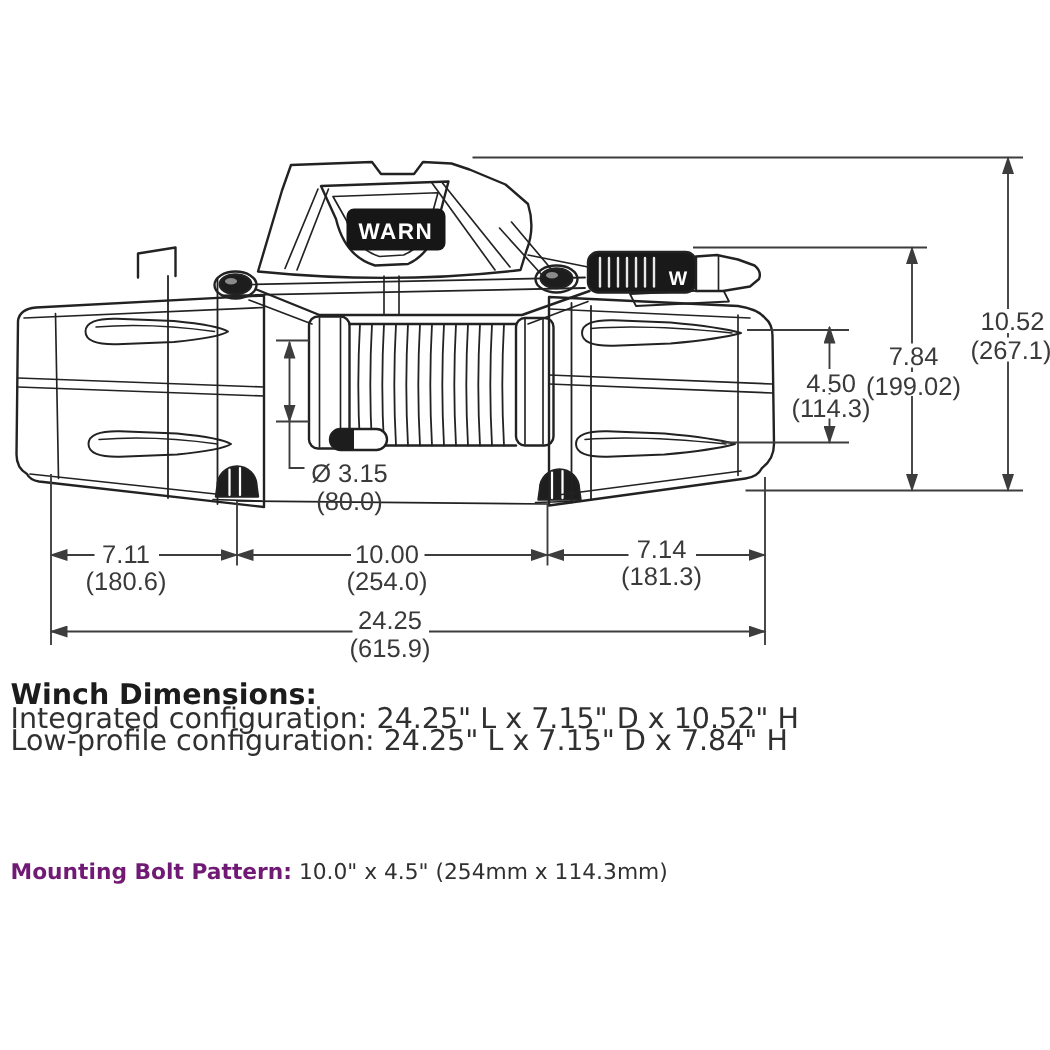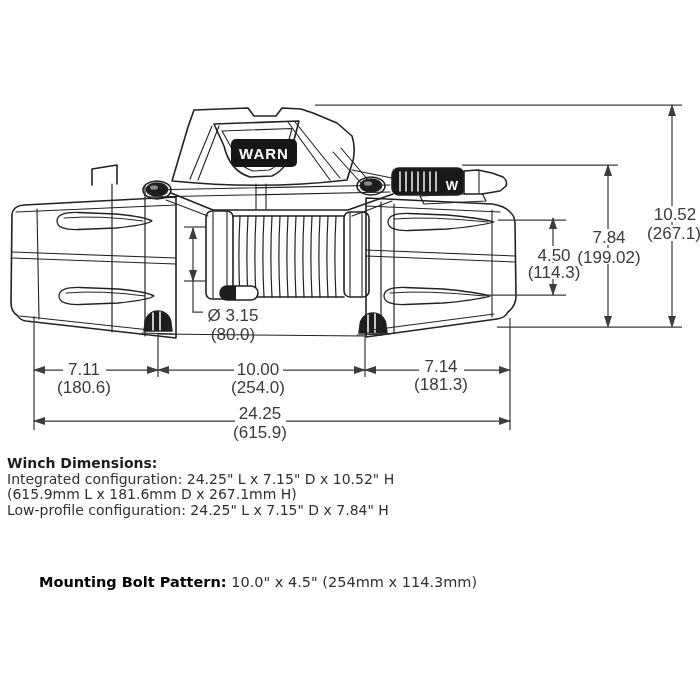--- a/index.html
+++ b/index.html
@@ -4,25 +4,25 @@
 <style>
   html,body{margin:0;padding:0;background:#fff;}
   body{width:700px;height:700px;position:relative;overflow:hidden;
        font-family:"DejaVu Sans", sans-serif;}
   .stage{position:absolute;left:0;top:0;width:700px;height:700px;background:#fff;}
   svg text{font-family:"Liberation Sans", sans-serif;}
   .dim-txt{font-size:17px;fill:#3a3a3a;}
   .logo-txt{font-size:15px;font-weight:bold;fill:#fff;letter-spacing:1px;}
   .knob-w{font-size:13px;font-weight:bold;fill:#fff;}
   .notes{position:absolute;left:7px;top:456px;width:640px;
-         font-size:14px;line-height:15.5px;color:#303030;}
+         font-size:19px;line-height:15.5px;color:#303030;}
   .notes .hd{font-weight:bold;color:#1c1c1c;}
   .boltline{position:absolute;left:7px;top:574px;width:640px;
             font-size:14.5px;color:#303030;}
-  .boltline .hd{font-weight:bold;color:#000000;margin-left:32px;}
+  .boltline .hd{font-weight:bold;color:#701a75;}
 </style>
 </head>
 <body>
 
 <div class="stage">
 
 <svg width="700" height="450" viewBox="0 0 700 450">
   <defs>
     <marker id="arr" viewBox="0 0 12 8" refX="11" refY="4" markerWidth="12" markerHeight="8" markerUnits="userSpaceOnUse" orient="auto-start-reverse">
       <path d="M0,0 L12,4 L0,8 Z" fill="#3d3d3d"></path>
@@ -217,21 +217,20 @@
   </g>
 
   <text class="logo-txt" x="264" y="159" text-anchor="middle">WARN</text>
   <text class="knob-w" x="452" y="190" text-anchor="middle">W</text>
 </svg>
 
 
 <div class="notes">
   <div class="hd">Winch Dimensions:</div>
   <div>Integrated configuration: 24.25" L x 7.15" D x 10.52" H</div>
-  <div>(615.9mm L x 181.6mm D x 267.1mm H)</div>
   <div>Low-profile configuration: 24.25" L x 7.15" D x 7.84" H</div>
 </div>
 
 <div class="boltline">
   <span class="hd">Mounting Bolt Pattern:</span><span> 10.0" x 4.5" (254mm x 114.3mm)</span>
 </div>
 
 </div>
 
 </body></html>

